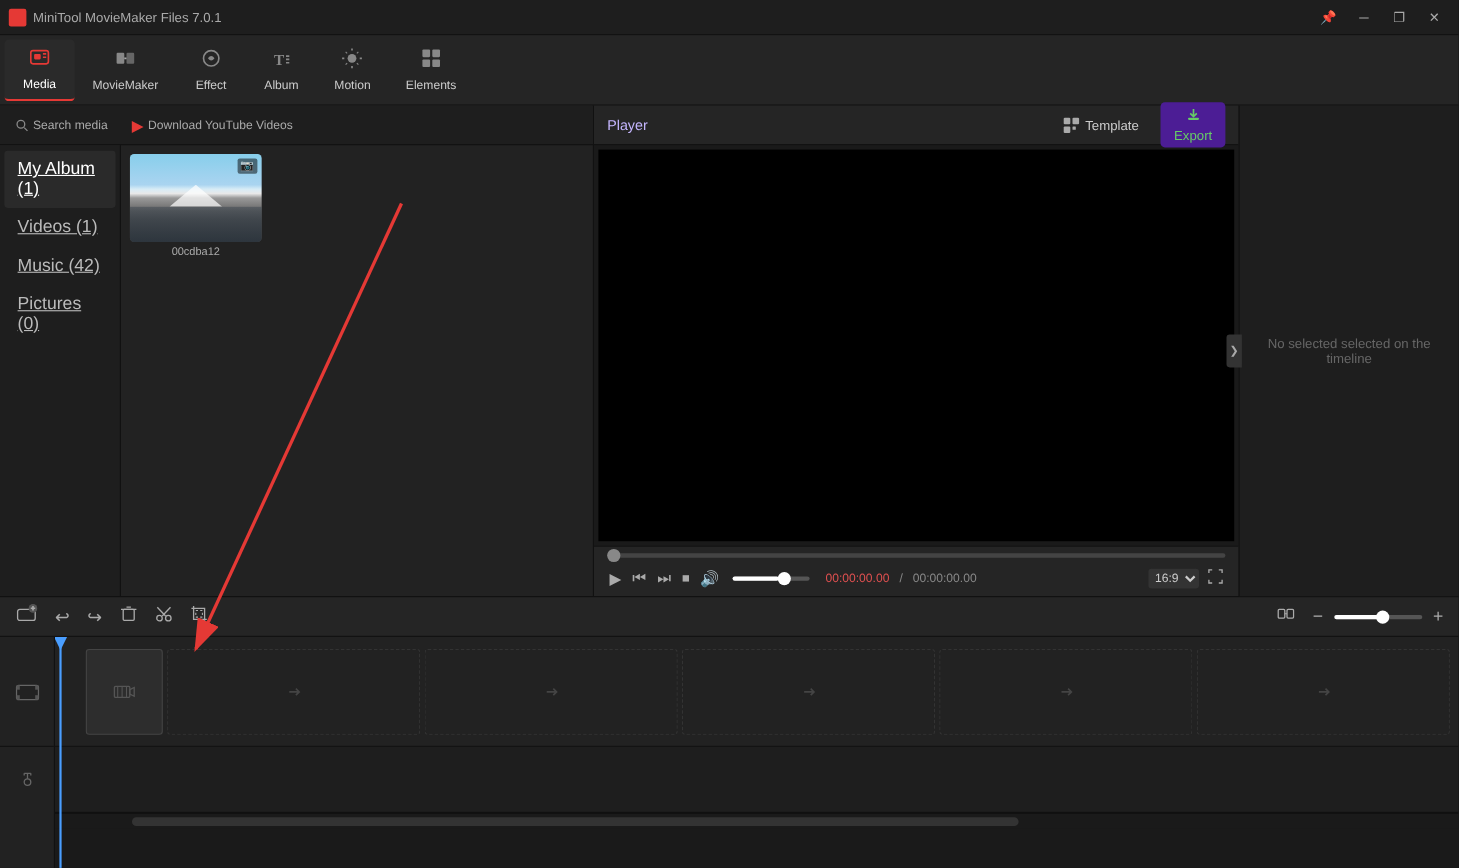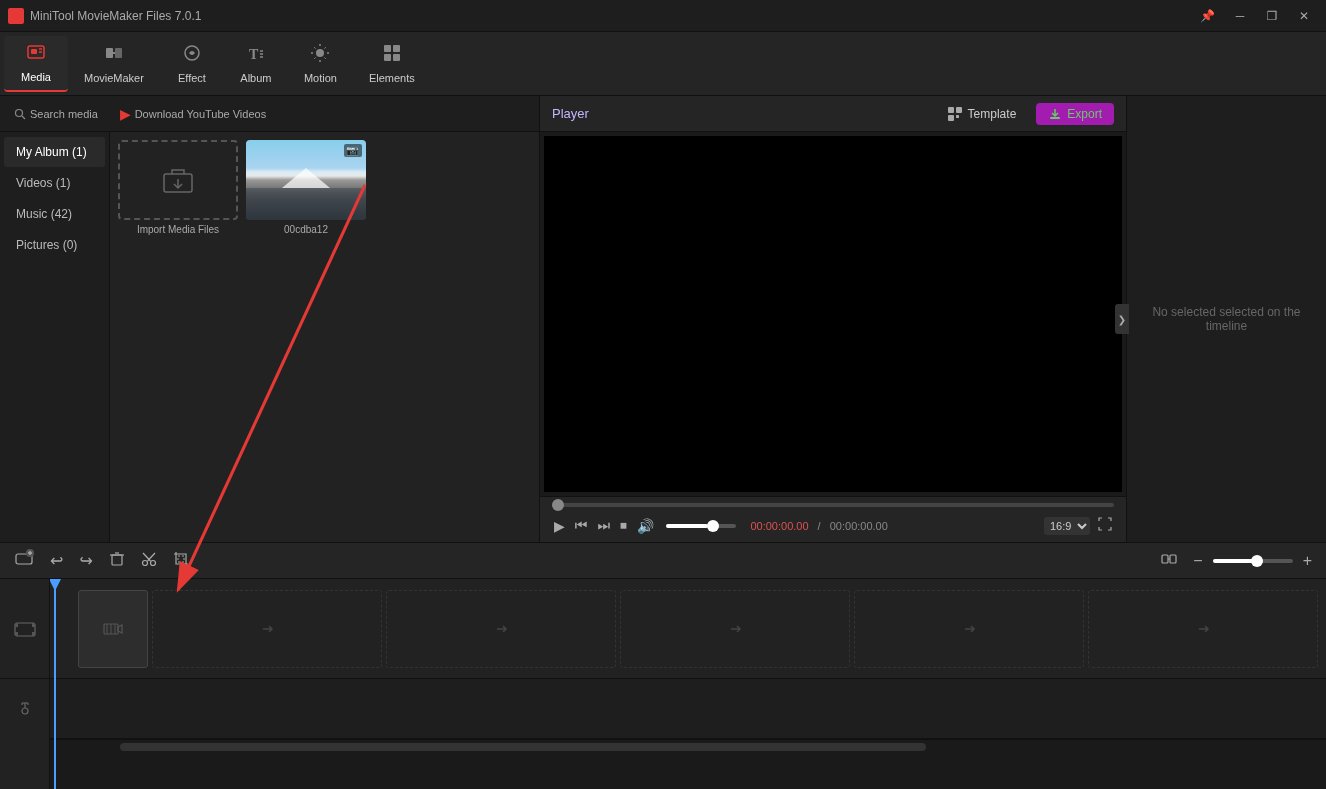--- a/index.html
+++ b/index.html
@@ -125,25 +125,26 @@
 
     #sidebar {
       width: 110px;
       background: #1e1e1e;
       border-right: 1px solid #111;
       padding-top: 4px;
     }
 
     .sidebar-item {
       padding: 8px 12px;
-      font-size: 12px;
+      font-size: 16px;
       color: #bbb;
       cursor: pointer;
       border-radius: 3px;
       margin: 1px 4px;
+      text-decoration: underline;
     }
     .sidebar-item.active { color: #fff; background: #2a2a2a; }
 
     #media-grid {
       flex: 1;
       padding: 8px;
       display: flex;
       flex-wrap: wrap;
       gap: 8px;
       align-content: flex-start;
@@ -590,31 +591,20 @@
 
       <div id="media-content">
         <div id="sidebar">
           <div class="sidebar-item active">My Album (1)</div>
           <div class="sidebar-item">Videos (1)</div>
           <div class="sidebar-item">Music (42)</div>
           <div class="sidebar-item">Pictures (0)</div>
         </div>
         <div id="media-grid">
 
-          <div class="media-item">
-            <div class="import-box">
-              <svg width="32" height="28" viewBox="0 0 32 28" fill="none">
-                <rect x="2" y="8" width="28" height="18" rx="2" stroke="#666" stroke-width="1.5" fill="none"></rect>
-                <path d="M10 8 L10 4 L22 4 L22 8" stroke="#666" stroke-width="1.5" fill="none"></path>
-                <line x1="16" y1="13" x2="16" y2="21" stroke="#666" stroke-width="1.5"></line>
-                <path d="M12 18 L16 22 L20 18" stroke="#666" stroke-width="1.5" fill="none"></path>
-              </svg>
-            </div>
-            <span class="media-label">Import Media Files</span>
-          </div>
 
           <div class="media-item">
             <div class="video-thumb">
 
               <div style="width:100%;height:100%;background:linear-gradient(180deg,#87CEEB 0%,#aad4f0 35%,#d8ecf6 40%,#e8e8e8 45%,#999 50%,#777 60%,#666 65%,#555 75%,#444 100%);position:relative;">
 
                 <div style="position:absolute;top:35%;left:30%;width:40%;height:25%;background:rgba(255,255,255,0.7);clip-path:polygon(50% 0%,100% 100%,0% 100%);"></div>
 
                 <div style="position:absolute;bottom:0;left:0;right:0;height:40%;background:linear-gradient(180deg,rgba(60,70,80,0.5),rgba(40,50,60,0.8));"></div>
               </div>
@@ -632,21 +622,21 @@
         <div class="header-btns">
           <button class="header-btn">
             <svg width="16" height="16" viewBox="0 0 16 16" fill="none">
               <rect x="1" y="1" width="6" height="6" rx="1" fill="#aaa"></rect>
               <rect x="9" y="1" width="6" height="6" rx="1" fill="#aaa"></rect>
               <rect x="1" y="9" width="6" height="6" rx="1" fill="#aaa"></rect>
               <rect x="9" y="9" width="3" height="3" rx="0.5" fill="#aaa"></rect>
             </svg>
             <span>Template</span>
           </button>
-          <button class="header-btn" style="background:#a21caf; border-radius:4px;">
+          <button class="header-btn" style="background:#4c1d95; border-radius:4px;flex-direction:column;">
             <svg width="14" height="14" viewBox="0 0 14 14" fill="none">
               <path d="M7 2 L7 9 M4 6 L7 9 L10 6" stroke="#6c6" stroke-width="1.5" fill="none"></path>
               <rect x="2" y="10" width="10" height="2" rx="1" fill="#6c6"></rect>
             </svg>
             <span style="color:#6c6;">Export</span>
           </button>
         </div>
       </div>
       <div id="player-screen"></div>
       <div id="player-controls">

